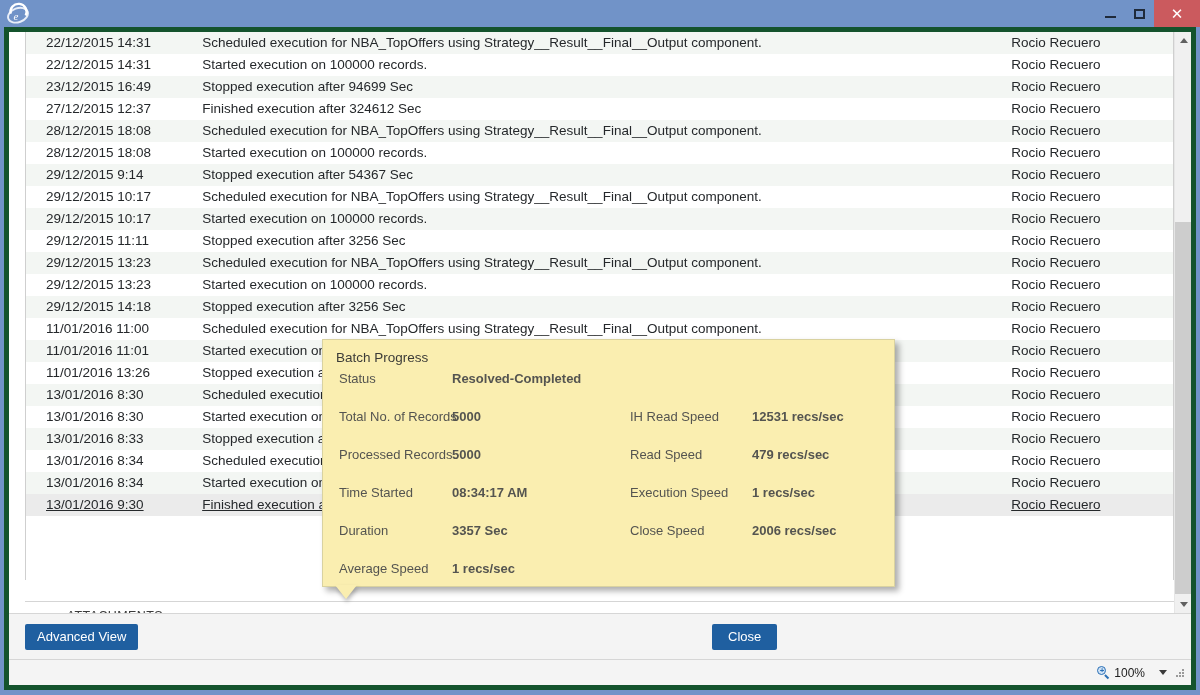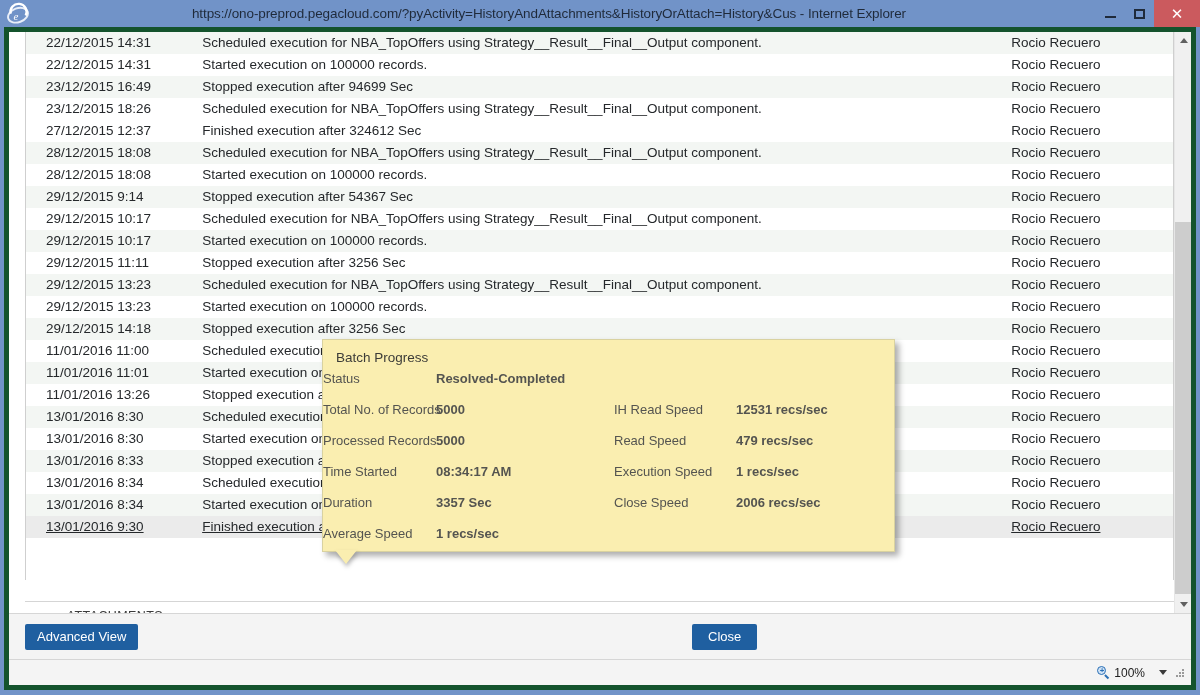--- a/index.html
+++ b/index.html
@@ -196,21 +196,21 @@
   .btn {
     background: #1f5fa0;
     color: #ffffff;
     border: 1px solid #1a5governor;
     border: none;
     font-family: "Liberation Sans", sans-serif;
     font-size: 13px;
     border-radius: 2px;
     cursor: pointer;
     height: 26px;
-    display: inline-flex; align-items: center; justify-content: center;
+    display: inline-flex; align-items: center; justify-content: center; margin-left: 20px;
   }
   .btn-advanced { margin-left: 16px; padding: 0 12px; }
   .btn-close {
     position: absolute;
     left: 683px;
     padding: 0 16px;
   }
 
   
   .statusbar {
@@ -285,21 +285,22 @@
   }
   .tt-heading {
     font-size: 13.5px;
     font-weight: normal;
     color: #3c3c38;
     padding: 0 0 6px 13px;
   }
   .tt-grid {
     display: grid;
     grid-template-columns: 113px 178px 122px 160px;
-    row-gap: 16px;
+    row-gap: 23px;
+    padding-left: 16px;
     font-size: 13px;
     color: #545450;
   }
   .tt-grid .lbl { white-space: nowrap; }
   .tt-grid .val { white-space: nowrap; font-weight: bold; }
   .tt-arrow {
     position: absolute;
     left: 12px; bottom: -13px;
     width: 0; height: 0;
     border-left: 11px solid transparent;
@@ -313,21 +314,20 @@
 
 <div class="ie-window">
 
   <div class="titlebar">
     <svg class="ie-logo" viewBox="0 0 32 30">
       <ellipse cx="16" cy="18" rx="14" ry="9.5" transform="rotate(-20 16 18)" fill="none" stroke="#e8eef8" stroke-width="2.6"></ellipse>
       <path d="M6 16 A11 11 0 1 1 26.5 18.5" fill="none" stroke="#ffffff" stroke-width="3.2"></path>
       <path d="M7.5 19.5 A10 10 0 0 0 26 19" fill="#ffffff" opacity="0.0"></path>
       <text x="10" y="24" font-size="15" fill="#ffffff" font-family="Liberation Serif, serif" font-style="italic">e</text>
     </svg>
-    <div class="title-text">https://ono-preprod.pegacloud.com/?pyActivity=HistoryAndAttachments&amp;HistoryOrAttach=History&amp;Cus - Internet Explorer</div>
     <div class="win-buttons">
       <div class="win-btn">
         <div class="glyph-min"></div>
       </div>
       <div class="win-btn">
         <div class="glyph-max"></div>
       </div>
       <div class="win-btn close">
         <span class="glyph-close">✕</span>
       </div>
@@ -348,25 +348,20 @@
                   <td class="col-user"><span>Rocio Recuero</span></td>
                 </tr>
                 <tr>
                   <td class="col-time"><span>22/12/2015 14:31</span></td>
                   <td class="col-desc"><span>Started execution on 100000 records.</span></td>
                   <td class="col-user"><span>Rocio Recuero</span></td>
                 </tr>
                 <tr class="alt">
                   <td class="col-time"><span>23/12/2015 16:49</span></td>
                   <td class="col-desc"><span>Stopped execution after 94699 Sec</span></td>
-                  <td class="col-user"><span>Rocio Recuero</span></td>
-                </tr>
-                <tr>
-                  <td class="col-time"><span>23/12/2015 18:26</span></td>
-                  <td class="col-desc"><span>Scheduled execution for NBA_TopOffers using Strategy__Result__Final__Output component.</span></td>
                   <td class="col-user"><span>Rocio Recuero</span></td>
                 </tr>
                 <tr>
                   <td class="col-time"><span>27/12/2015 12:37</span></td>
                   <td class="col-desc"><span>Finished execution after 324612 Sec</span></td>
                   <td class="col-user"><span>Rocio Recuero</span></td>
                 </tr>
                 <tr class="alt">
                   <td class="col-time"><span>28/12/2015 18:08</span></td>
                   <td class="col-desc"><span>Scheduled execution for NBA_TopOffers using Strategy__Result__Final__Output component.</span></td>

